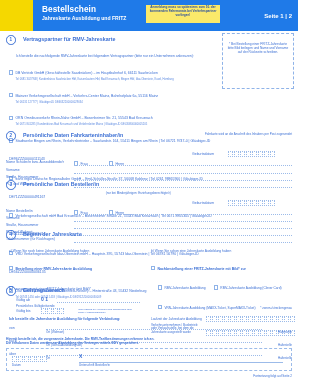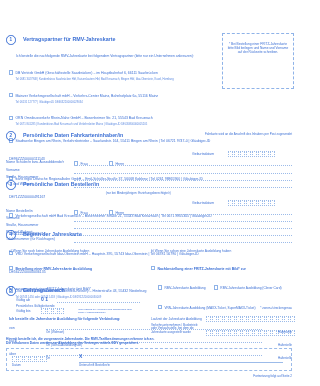--- a/index.html
+++ b/index.html
@@ -50,20 +50,27 @@
   .sigbox{border:0.7px dashed #9cbbe9;height:21px;position:relative;}
   .footnote{font-size:3.1px;text-align:right;}
   .boxes{display:flex;gap:1px;}
   .boxes i{display:block;width:5px;height:6px;border:0.5px dotted #9cbbe9;box-sizing:border-box;}
 </style>
 </head>
 <body>
 
 <div class="page">
 
+  <div class="hdr">
+    <div class="hdr-yellow"></div>
+    <div class="hdr-title">Bestellschein</div>
+    <div class="hdr-sub">Jahreskarte Ausbildung und FRITZ</div>
+    <div class="hdr-note">Anmeldung muss so spätestens zum 10. der kommenden Fahrmonats bei Verkehrspartner vorliegen!</div>
+    <div class="hdr-page">Seite 1 | 2</div>
+  </div>
 
   <div class="photobox">
     <div class="pt">* Bei Bestellung einer FRITZ-Jahreskarte bitte Bild beilegen und Name und Vorname auf der Rückseite schreiben.</div>
   </div>
 
   <div class="sec" style="left:6px;top:35px;width:212px;">
     <div style="white-space:nowrap;">
       <span class="num">1</span>
       <span class="sec-title">Vertragspartner für RMV-Jahreskarte</span>
     </div>

